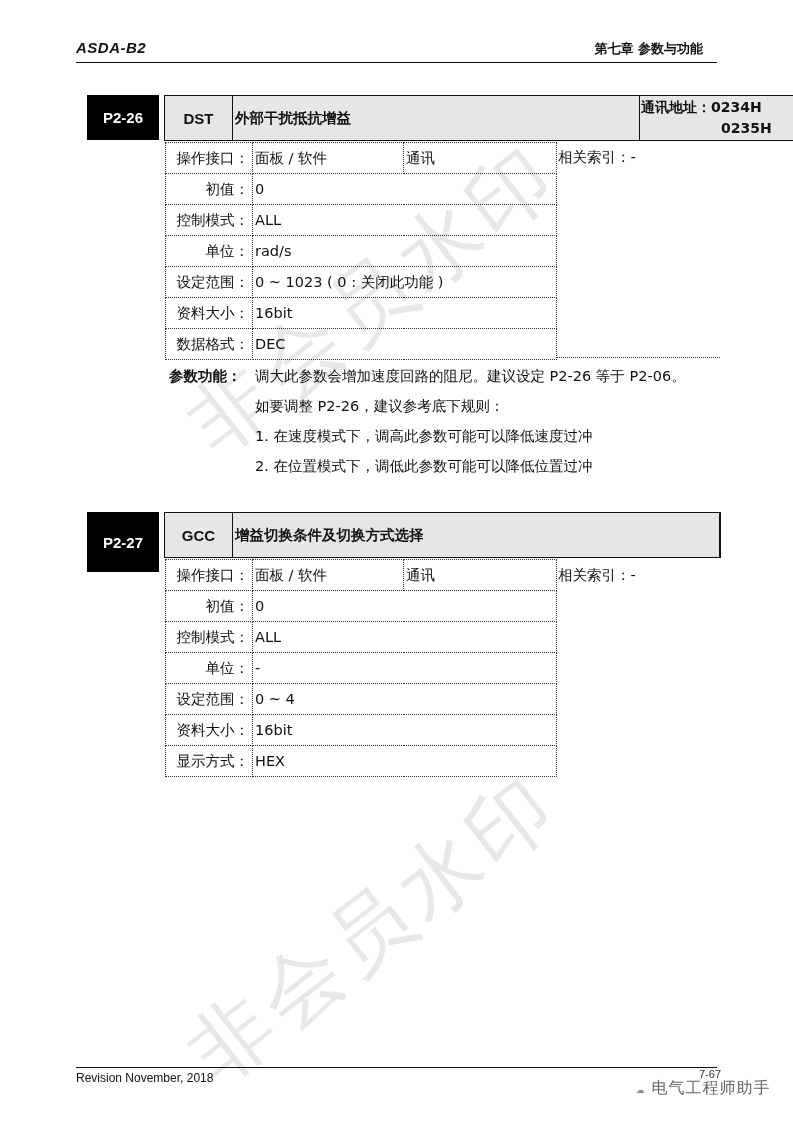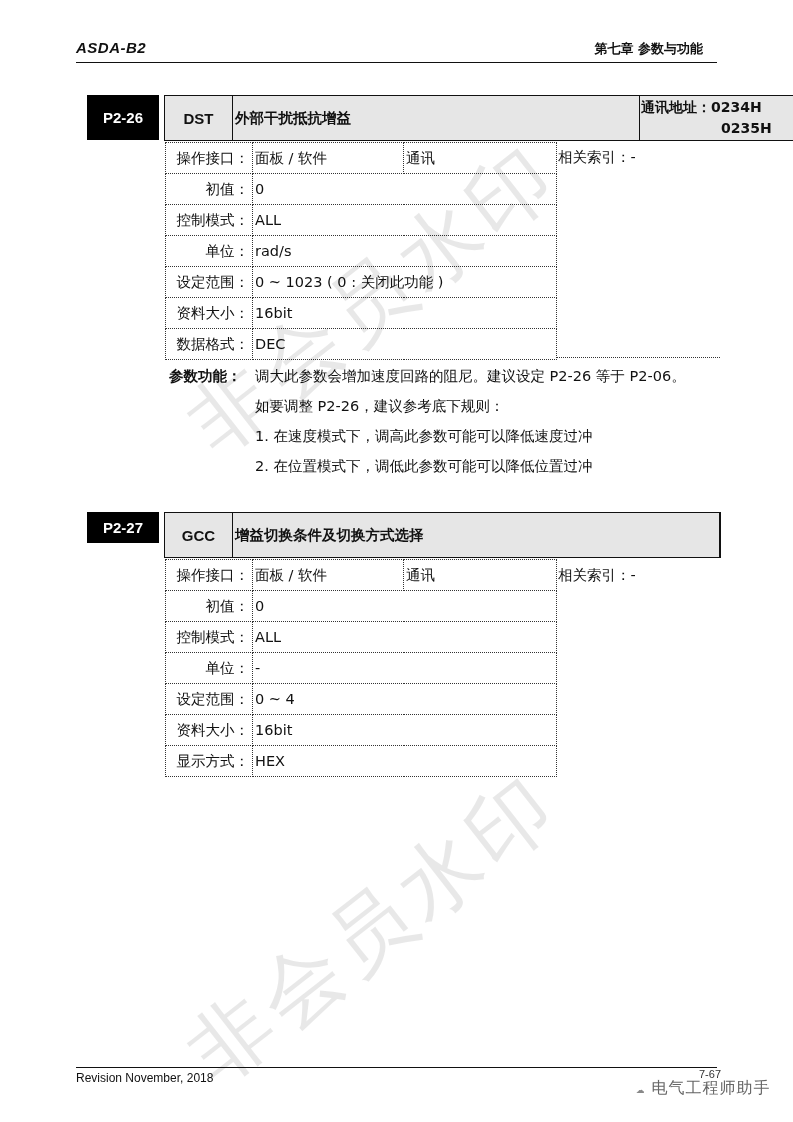--- a/index.html
+++ b/index.html
@@ -96,21 +96,21 @@
   <div class="func">
     <div class="row" style="left:169px;top:361px;font-weight:bold;">参数功能：</div>
     <div class="row" style="left:255px;top:361px;">调大此参数会增加速度回路的阻尼。建议设定 P2-26 等于 P2-06。</div>
     <div class="row" style="left:255px;top:391px;">如要调整 P2-26，建议参考底下规则：</div>
     <div class="row" style="left:255px;top:421px;">1.  在速度模式下，调高此参数可能可以降低速度过冲</div>
     <div class="row" style="left:255px;top:451px;">2.  在位置模式下，调低此参数可能可以降低位置过冲</div>
   </div>
 </div>
 
 <div>
-  <div class="abs pid" style="left:87px;top:512px;width:72px;height:31px;">P2-27</div>
+  <div class="abs pid" style="left:87px;top:512px;width:72px;height:60px;">P2-27</div>
   <div class="abs phead" style="left:164px;top:512px;width:557px;height:46px;">
     <div class="abbr">GCC</div>
     <div class="name">增益切换条件及切换方式选择</div>
   </div>
 
   <table class="info" style="left:165px;top:559px;width:392px;">
     <tbody>
         <tr>
       <td class="lbl">操作接口：</td>
       <td style="width:146px;">面板 / 软件</td>

